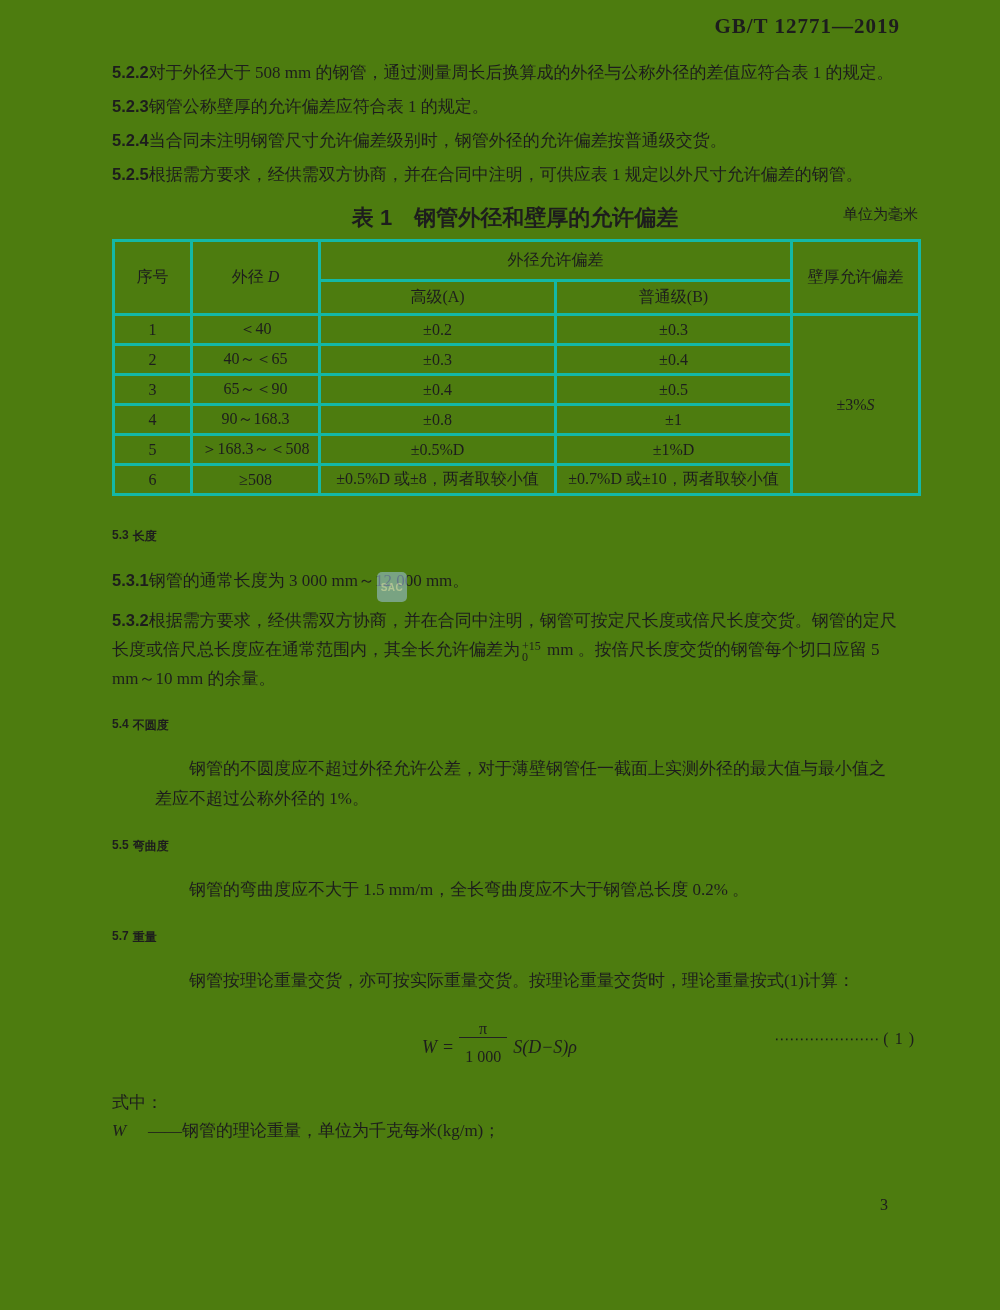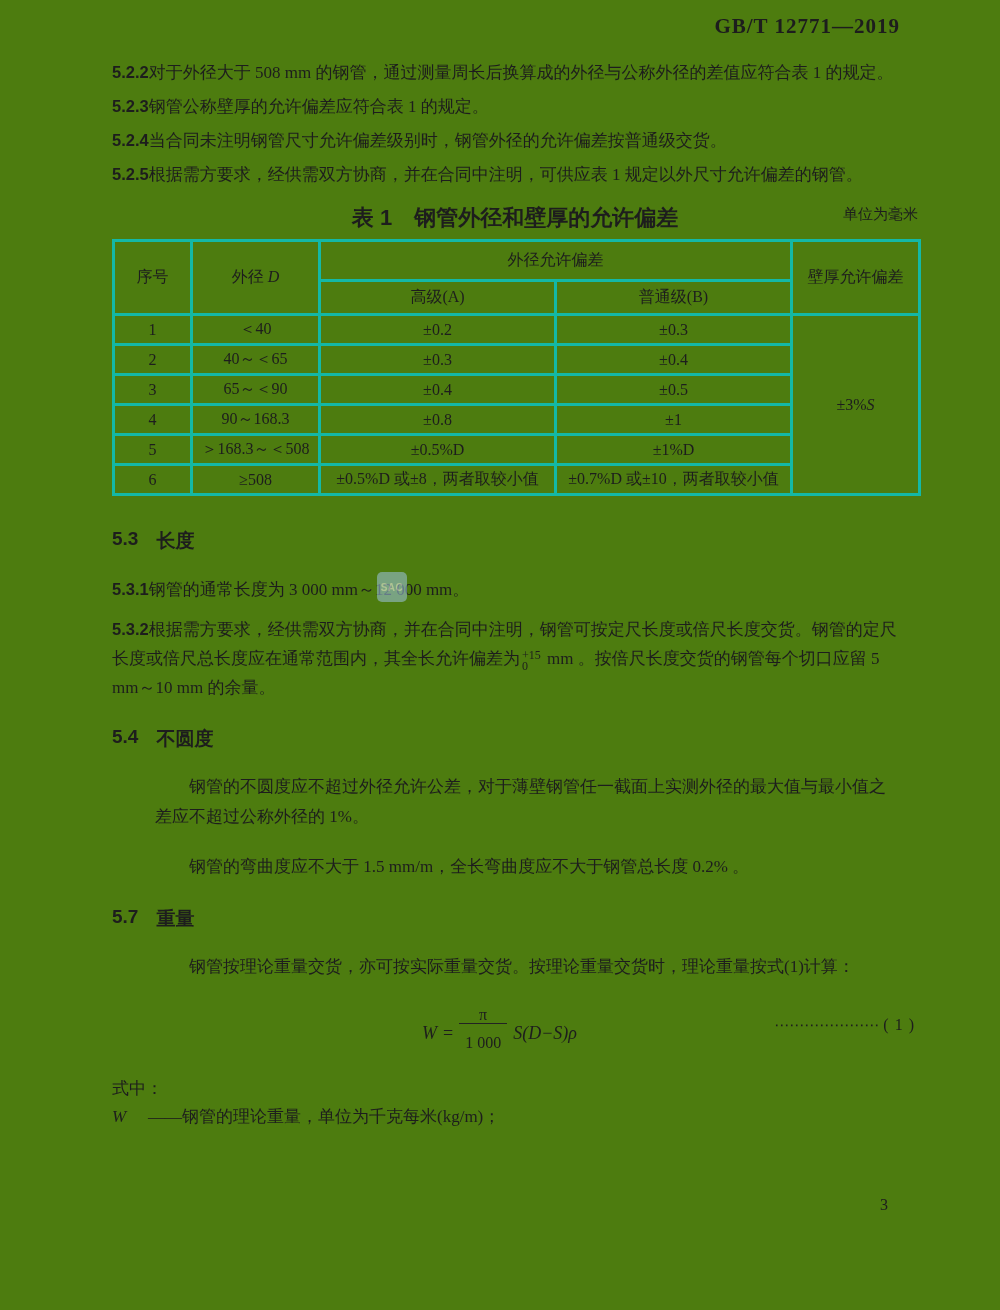--- a/index.html
+++ b/index.html
@@ -57,23 +57,23 @@
     font-weight:normal;
     padding:0 2px;
   }
   .col-seq{width:78px}.col-od{width:128px}.col-a{width:236px}.col-b{width:236px}.col-wall{width:128px}
   tr.hrow1 th{height:40px;}
   tr.hrow2 th{height:34px;}
   tr.drow td{height:30px;}
   .var { font-style:italic; font-family:"Liberation Serif","DejaVu Serif",serif; }
   
   .sec-h {
-    display:flex; gap:18px;
-    font-family:"Liberation Sans","DejaVu Sans",sans-serif;
-    font-weight:bold; font-size:19px;
+    display:flex; gap:4px;
+    font-family:"Liberation Sans","DejaVu Sans",sans-serif;
+    font-weight:bold; font-size:12px;
   }
   .mt-53 { margin-top:32px; }
   .clause2 { line-height:29px; }
   .mt-531 { margin-top:21px; }
   .mt-532 { margin-top:8px; }
   .sec-gap { margin-top:24px; }
   .para { margin-top:20px; line-height:30px; text-indent:2em;margin-left:43px; }
   
   .tolstack {
     display:inline-block; vertical-align:-6px;
@@ -213,20 +213,24 @@
   <p class="clause clause2 mt-532">
     <span class="cnum">5.3.2</span><span>根据需方要求，经供需双方协商，并在合同中注明，钢管可按定尺长度或倍尺长度交货。钢管的定尺长度或倍尺总长度应在通常范围内，其全长允许偏差为</span><span class="tolstack"><span>+15</span><span>0</span></span><span> mm 。按倍尺长度交货的钢管每个切口应留 5 mm～10 mm 的余量。</span>
   </p>
 
   <div class="sec-h sec-gap">
     <span>5.4</span>
       <span>不圆度</span>
   </div>
   <p class="para">钢管的不圆度应不超过外径允许公差，对于薄壁钢管任一截面上实测外径的最大值与最小值之差应不超过公称外径的 1%。</p>
 
+  <div class="sec-h sec-gap">
+    <span>5.5</span>
+      <span>弯曲度</span>
+  </div>
   <p class="para">钢管的弯曲度应不大于 1.5 mm/m，全长弯曲度应不大于钢管总长度 0.2% 。</p>
 
 
   <div class="sec-h sec-gap">
     <span>5.7</span>
       <span>重量</span>
   </div>
   <p class="para">钢管按理论重量交货，亦可按实际重量交货。按理论重量交货时，理论重量按式(1)计算：</p>
 
   <div class="formula-row">

